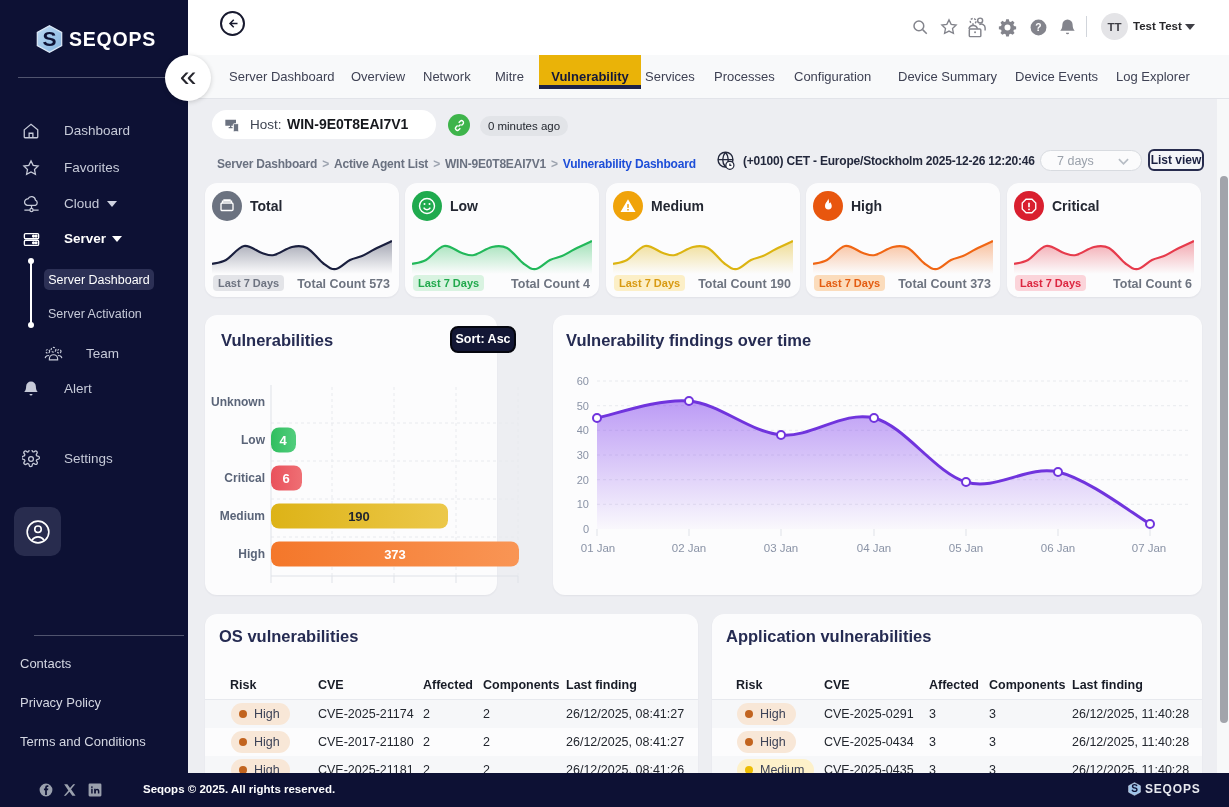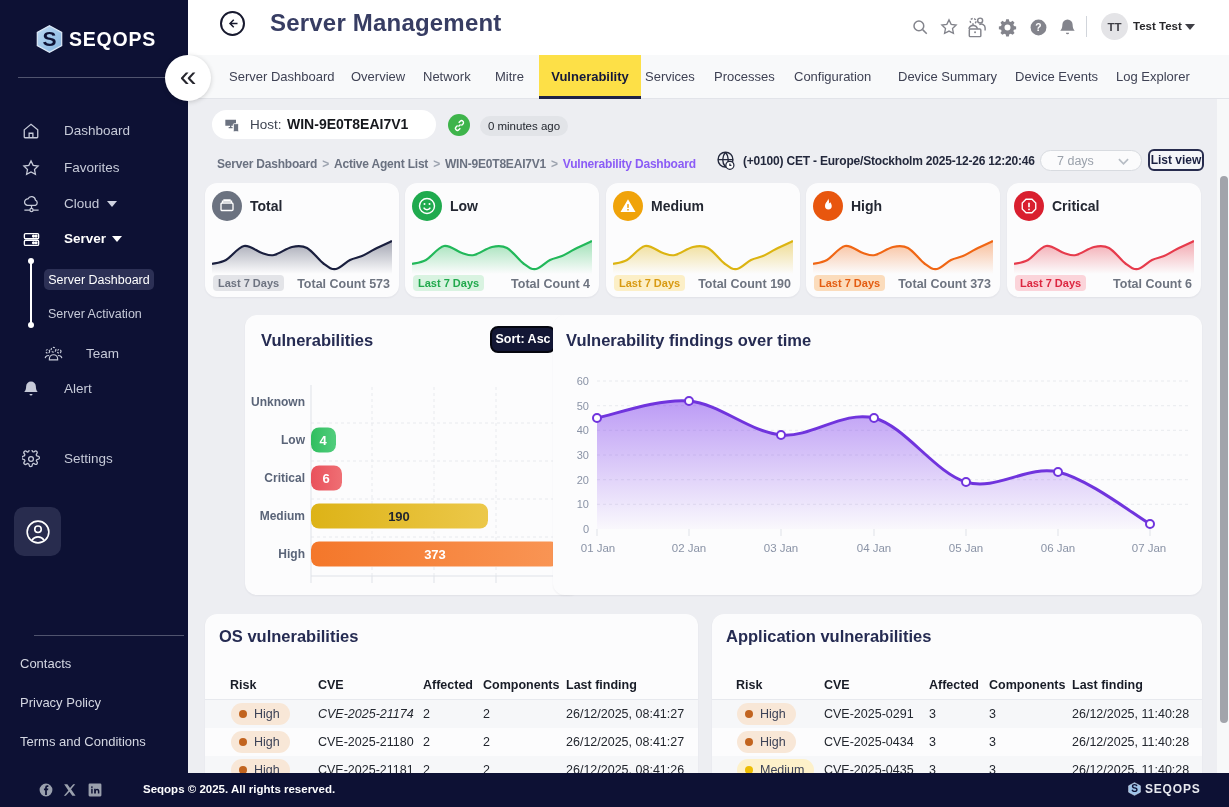--- a/index.html
+++ b/index.html
@@ -33,33 +33,33 @@
 #backbtn{position:absolute;left:32px;top:11px;width:25px;height:25px;border:2px solid #17192e;border-radius:50%;display:flex;align-items:center;justify-content:center;}
 #title{position:absolute;left:82px;top:9px;font-size:24px;font-weight:bold;color:#373d63;letter-spacing:.2px;}
 .hic{position:absolute;top:18px;}
 #avatar{position:absolute;left:913px;top:13px;width:27px;height:27px;border-radius:50%;background:#e4e4e7;color:#3f3f46;font-weight:bold;font-size:11.5px;display:flex;align-items:center;justify-content:center;}
 #uname{position:absolute;left:945px;top:20px;font-size:11.5px;font-weight:bold;color:#27272a;}
 #ucaret{position:absolute;left:997px;top:24px;width:0;height:0;border-left:5.5px solid transparent;border-right:5.5px solid transparent;border-top:6.5px solid #3f3f46;}
 #hdivider{position:absolute;left:898px;top:16px;width:1px;height:21px;background:#d1d5db;}
 
 #tabs{position:absolute;left:0;top:55px;width:1041px;height:44px;background:#f8f9fa;border-bottom:1px solid #e2e4e9;}
 .tab{position:absolute;top:14px;font-size:13px;color:#3f4254;white-space:nowrap;}
-#tab-active{position:absolute;left:351px;top:0;width:102px;height:44px;background:#fde047;}
+#tab-active{position:absolute;left:351px;top:0;width:102px;height:33px;background:#eab308;}
 #tab-active .lb{position:absolute;left:0;width:102px;top:14px;text-align:center;font-size:13px;font-weight:bold;color:#14183a;}
 #tab-active .ul{position:absolute;left:0;bottom:-1px;width:102px;height:4px;background:#1c2248;}
 
 #content{position:absolute;left:0;top:99px;width:1041px;height:674px;background:#edeef2;}
 #hostpill{position:absolute;left:24px;top:11px;width:224px;height:29px;background:#fff;border-radius:15px;}
 #hostpill .t1{position:absolute;left:38px;top:7px;font-size:13.5px;color:#3f4552;}
 #hostpill .t2{position:absolute;left:75px;top:6px;font-size:14px;font-weight:bold;color:#16181d;}
 #greenc{position:absolute;left:260px;top:15px;width:22px;height:22px;border-radius:50%;background:#3eb44b;display:flex;align-items:center;justify-content:center;}
 #agopill{position:absolute;left:292px;top:17px;width:88px;height:20px;background:#e2e4e8;border-radius:10px;font-size:11.5px;color:#23272f;display:flex;align-items:center;justify-content:center;}
 #bc{position:absolute;left:29px;top:58px;font-size:12px;font-weight:bold;color:#6a7180;white-space:nowrap;letter-spacing:-0.2px;}
 #bc .sep{color:#9ca3af;padding:0 5px;}
-#bc .last{color:#8b5cf6;text-align:right;}
+#bc .last{color:#1d4ed8;text-align:right;}
 #tzrow{position:absolute;left:527px;top:51px;width:330px;height:22px;}
 #tztext{position:absolute;left:28px;top:4px;font-size:12px;font-weight:bold;color:#23283c;white-space:nowrap;letter-spacing:-0.2px;}
 #days7{position:absolute;left:852px;top:51px;width:102px;height:21px;border:1px solid #d8dbe0;background:#fbfbfc;border-radius:11px;font-size:12.5px;color:#9aa1ab;}
 #days7 span{position:absolute;left:16px;top:3px;}
 #listview{position:absolute;left:960px;top:50px;width:56px;height:22px;border:2px solid #272c4e;border-radius:6px;font-size:12px;font-weight:bold;color:#1b2142;background:#f4f5f8;text-align:center;line-height:18px;white-space:nowrap;}
 
 .scard{position:absolute;top:84px;width:194px;height:114px;background:#fcfcfd;border-radius:12px;box-shadow:0 1px 2px rgba(30,40,60,.06);}
 .scard .icirc{position:absolute;left:7px;top:8px;width:30px;height:30px;border-radius:50%;}
 .scard .ilab{position:absolute;left:45px;top:15px;font-size:14px;font-weight:bold;color:#232732;}
 .scard svg.spark{position:absolute;left:7px;top:51px;}
@@ -180,21 +180,20 @@
   <div class="slink" style="top:695px;">Privacy Policy</div>
   <div class="slink" style="top:734px;">Terms and Conditions</div>
 </div>
 <div id="main">
   <div id="hdr">
     <div id="backbtn">
         <svg viewBox="0 0 24 24" width="15" height="15" fill="none" stroke="#17192e" stroke-width="2.4">
           <path d="M14 6 L8 12 L14 18 M8 12 H20"></path>
         </svg>
       </div>
-    <div id="title">Server Management</div>
     <svg class="hic" style="left:723px;" viewBox="0 0 24 24" width="18" height="18" fill="none" stroke="#83848c" stroke-width="2">
         <circle cx="10.5" cy="10.5" r="6.5"></circle>
         <path d="M15.5 15.5 L21 21"></path>
       </svg>
     <svg class="hic" style="left:752px;" viewBox="0 0 24 24" width="18" height="18" fill="none" stroke="#83848c" stroke-width="1.8">
         <path d="M12 2.5 l2.9 6 6.6 .9 -4.8 4.6 1.2 6.5 -5.9 -3.1 -5.9 3.1 1.2 -6.5 -4.8 -4.6 6.6 -.9 Z"></path>
       </svg>
     <svg class="hic" style="left:777px;top:16px;" viewBox="0 0 24 24" width="23" height="23" fill="none" stroke="#83848c" stroke-width="1.5">
         <circle cx="8.5" cy="5.5" r="3" stroke-dasharray="2.2 1.5"></circle>
         <circle cx="15.8" cy="4.8" r="2.6"></circle>
@@ -360,21 +359,21 @@
               <stop offset="1" stop-color="#e8404f" stop-opacity="0"></stop>
             </linearGradient>
           </defs>
         <path d="M0.0,30.0 C2.3,29.3 8.7,29.0 14.0,26.0 C19.3,23.0 26.0,13.2 32.0,12.0 C38.0,10.8 45.0,17.5 50.0,19.0 C55.0,20.5 57.0,22.0 62.0,21.0 C67.0,20.0 74.5,14.2 80.0,13.0 C85.5,11.8 89.7,11.2 95.0,14.0 C100.3,16.8 107.2,26.5 112.0,30.0 C116.8,33.5 119.7,35.7 124.0,35.0 C128.3,34.3 133.7,28.2 138.0,26.0 C142.3,23.8 145.8,23.8 150.0,22.0 C154.2,20.2 158.0,17.5 163.0,15.0 C168.0,12.5 177.2,8.3 180.0,7.0 L180,40 L0,40 Z" fill="url(#gC)"></path>
         <path d="M0.0,30.0 C2.3,29.3 8.7,29.0 14.0,26.0 C19.3,23.0 26.0,13.2 32.0,12.0 C38.0,10.8 45.0,17.5 50.0,19.0 C55.0,20.5 57.0,22.0 62.0,21.0 C67.0,20.0 74.5,14.2 80.0,13.0 C85.5,11.8 89.7,11.2 95.0,14.0 C100.3,16.8 107.2,26.5 112.0,30.0 C116.8,33.5 119.7,35.7 124.0,35.0 C128.3,34.3 133.7,28.2 138.0,26.0 C142.3,23.8 145.8,23.8 150.0,22.0 C154.2,20.2 158.0,17.5 163.0,15.0 C168.0,12.5 177.2,8.3 180.0,7.0" fill="none" stroke="#e63b4c" stroke-width="2.2"></path>
       </svg>
       <div class="badge" style="background:#fbd4da;color:#dc2640;">Last 7 Days</div>
       <div class="tcount">Total Count 6</div>
     </div>
 
-    <div class="ccard" style="left:17px;top:216px;width:335px;height:280px;margin-left:40px;">
+    <div class="ccard" style="left:17px;top:216px;width:292px;height:280px;">
       <div class="ctitle" style="left:16px;top:16px;">Vulnerabilities</div>
       <div id="sortbtn">Sort: Asc</div>
       <svg style="position:absolute;left:0;top:62px;" width="335" height="212" viewBox="0 0 335 212">
         <g stroke="#e8eaee" stroke-width="1" stroke-dasharray="3 3">
           <line x1="127" y1="10" x2="127" y2="200"></line>
             <line x1="189" y1="10" x2="189" y2="200"></line>
             <line x1="251" y1="10" x2="251" y2="200"></line>
             <line x1="313" y1="10" x2="313" y2="200"></line>
           <line x1="66" y1="46" x2="313" y2="46"></line>
             <line x1="66" y1="84" x2="313" y2="84"></line>
@@ -486,28 +485,28 @@
       <div class="ttl">OS vulnerabilities</div>
       <div class="thead">
           <span class="hc" style="left:25px;">Risk</span>
           <span class="hc" style="left:113px;">CVE</span>
           <span class="hc" style="left:218px;">Affected</span>
           <span class="hc" style="left:278px;">Components</span>
           <span class="hc" style="left:361px;">Last finding</span>
         </div>
       <div class="trow alt" style="top:86px;">
           <span class="pill high" style="left:26px;"><span class="dot"></span>High</span>
-          <span class="tc" style="left:113px;font-style:italic;">CVE-2025-21174</span>
+          <span class="tc" style="left:113px;">CVE-2025-21174</span>
           <span class="tc" style="left:218px;">2</span>
           <span class="tc" style="left:278px;">2</span>
           <span class="tc" style="left:361px;">26/12/2025, 08:41:27</span>
         </div>
       <div class="trow" style="top:114px;">
           <span class="pill high" style="left:26px;"><span class="dot"></span>High</span>
-          <span class="tc" style="left:113px;">CVE-2025-21180</span>
+          <span class="tc" style="left:113px;">CVE-2017-21180</span>
           <span class="tc" style="left:218px;">2</span>
           <span class="tc" style="left:278px;">2</span>
           <span class="tc" style="left:361px;">26/12/2025, 08:41:27</span>
         </div>
       <div class="trow alt" style="top:142px;">
           <span class="pill high" style="left:26px;"><span class="dot"></span>High</span>
           <span class="tc" style="left:113px;">CVE-2025-21181</span>
           <span class="tc" style="left:218px;">2</span>
           <span class="tc" style="left:278px;">2</span>
           <span class="tc" style="left:361px;">26/12/2025, 08:41:26</span>

